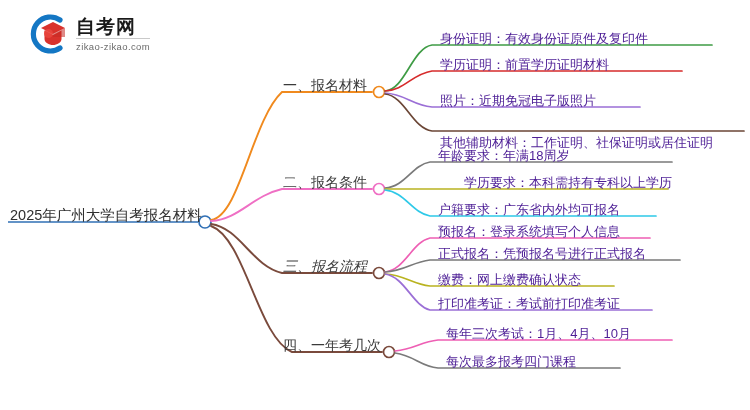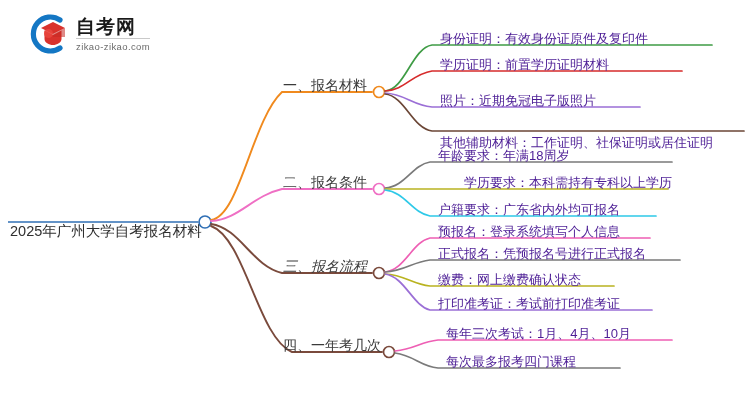--- a/index.html
+++ b/index.html
@@ -136,21 +136,21 @@
 
     <path class="link" d="M385,272 C405,270 412,242 430,238 L650,238" stroke="#ee5fb4"></path>
     <path class="link" d="M385,272 C405,271 412,262 430,260 L680,260" stroke="#7a7a7a"></path>
     <path class="link" d="M385,274 C405,275 412,284 430,286 L614,286" stroke="#b9b320"></path>
     <path class="link" d="M385,274 C405,277 412,305 430,310 L652,310" stroke="#9b6fd6"></path>
 
     <path class="link" d="M395,351 C415,349 420,342 438,340 L672,340" stroke="#ee5fb4"></path>
     <path class="link" d="M395,353 C415,356 420,366 438,368 L620,368" stroke="#7a7a7a"></path>
   </svg>
 
-  <div class="label label-root" style="left:10px; top:224px;">2025年广州大学自考报名材料</div>
+  <div class="label label-root" style="left:10px; top:208px;">2025年广州大学自考报名材料</div>
 
   <div class="label label-branch" style="left:283px; top:78px;">一、报名材料</div>
   <div class="label label-branch" style="left:283px; top:175px;">二、报名条件</div>
   <div class="label label-branch" style="left:283px; top:259px;font-style:italic;">三、报名流程</div>
   <div class="label label-branch" style="left:283px; top:338px;">四、一年考几次</div>
 
   <div class="label label-leaf" style="left:440px; top:32px;">身份证明：有效身份证原件及复印件</div>
   <div class="label label-leaf" style="left:440px; top:58px;">学历证明：前置学历证明材料</div>
   <div class="label label-leaf" style="left:440px; top:94px;">照片：近期免冠电子版照片</div>
   <div class="label label-leaf" style="left:440px; top:136px;">其他辅助材料：工作证明、社保证明或居住证明</div>

